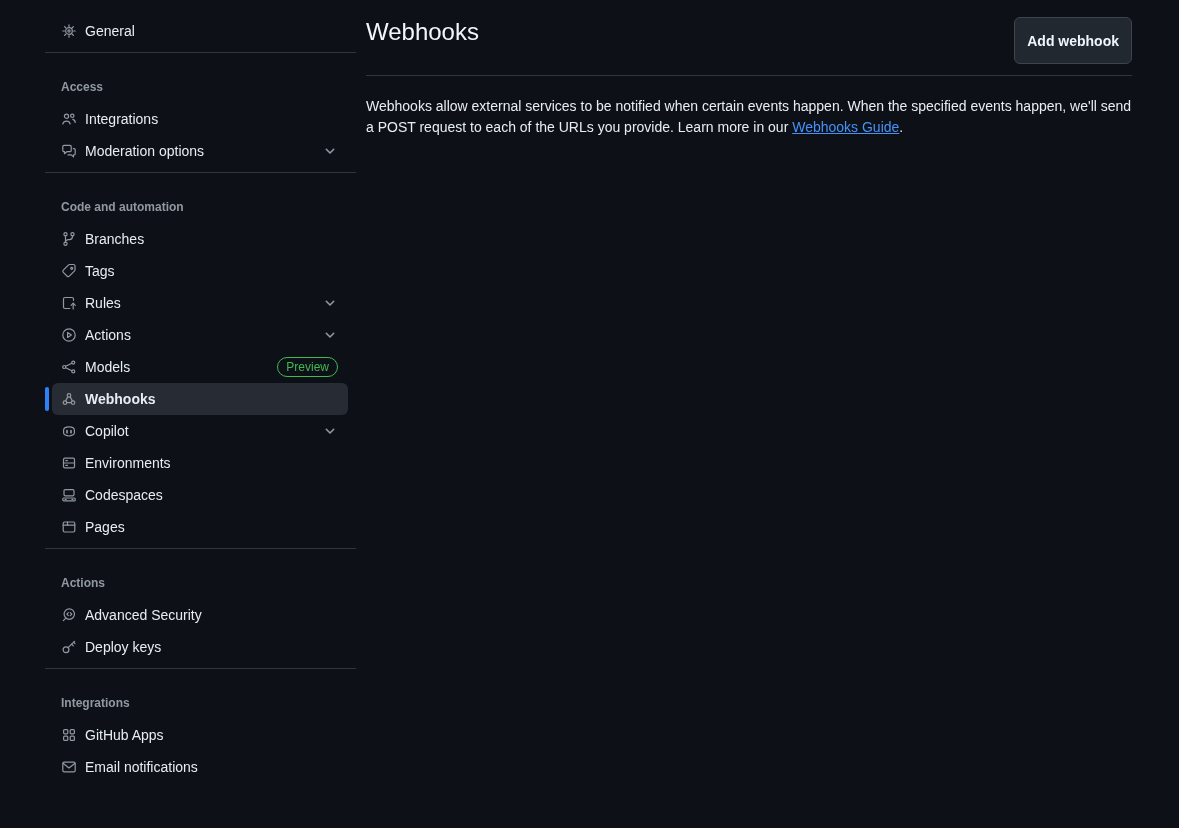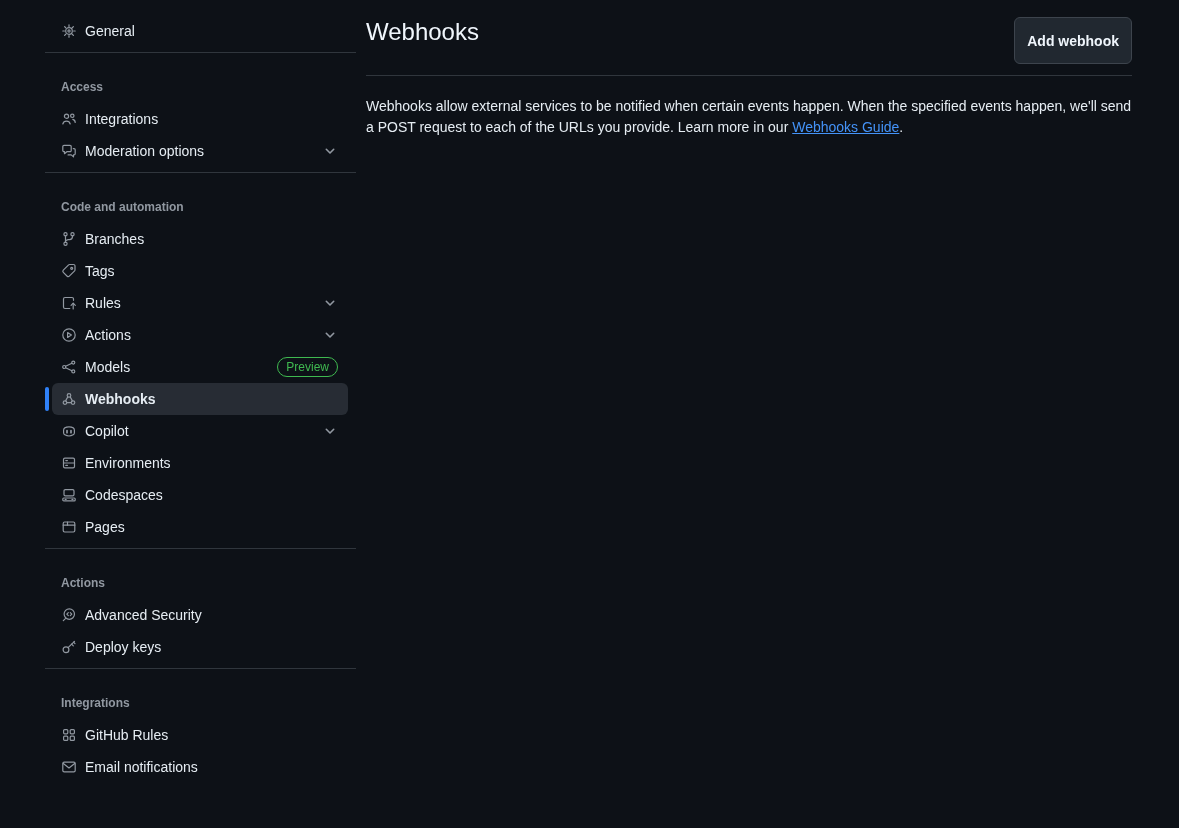--- a/index.html
+++ b/index.html
@@ -307,21 +307,21 @@
 
   <a class="nav-item">
     <span class="nav-icon">
       <svg width="16" height="16" viewBox="0 0 16 16">
         <rect x="2.6" y="2.6" width="4.2" height="4.2" rx="1"></rect>
         <rect x="9.2" y="2.6" width="4.2" height="4.2" rx="1"></rect>
         <rect x="2.6" y="9.2" width="4.2" height="4.2" rx="1"></rect>
         <rect x="9.2" y="9.2" width="4.2" height="4.2" rx="1"></rect>
       </svg>
     </span>
-    <span class="nav-label">GitHub Rules</span>
+    <span class="nav-label">GitHub Apps</span>
   </a>
 
   <a class="nav-item">
     <span class="nav-icon">
       <svg width="16" height="16" viewBox="0 0 16 16">
         <rect x="1.8" y="3.2" width="12.4" height="9.6" rx="1.4"></rect>
         <path d="M2.3 4.5 L8 9 L13.7 4.5"></path>
       </svg>
     </span>
     <span class="nav-label">Email notifications</span>

